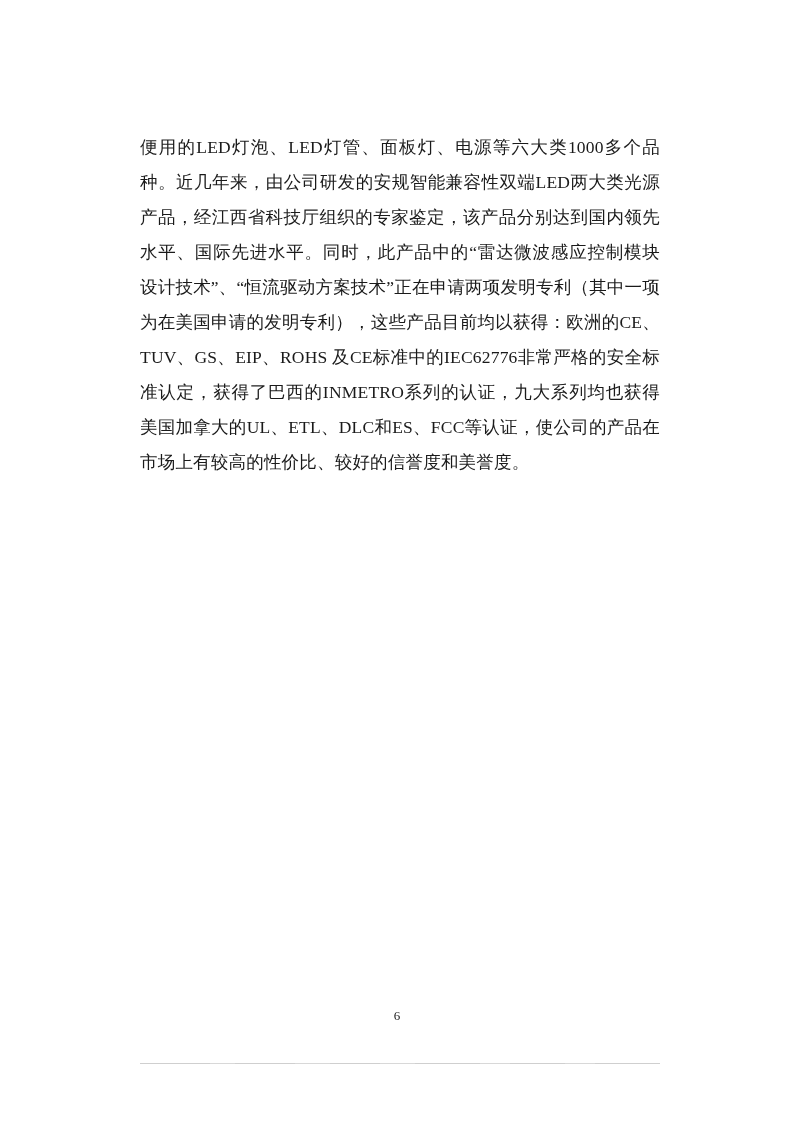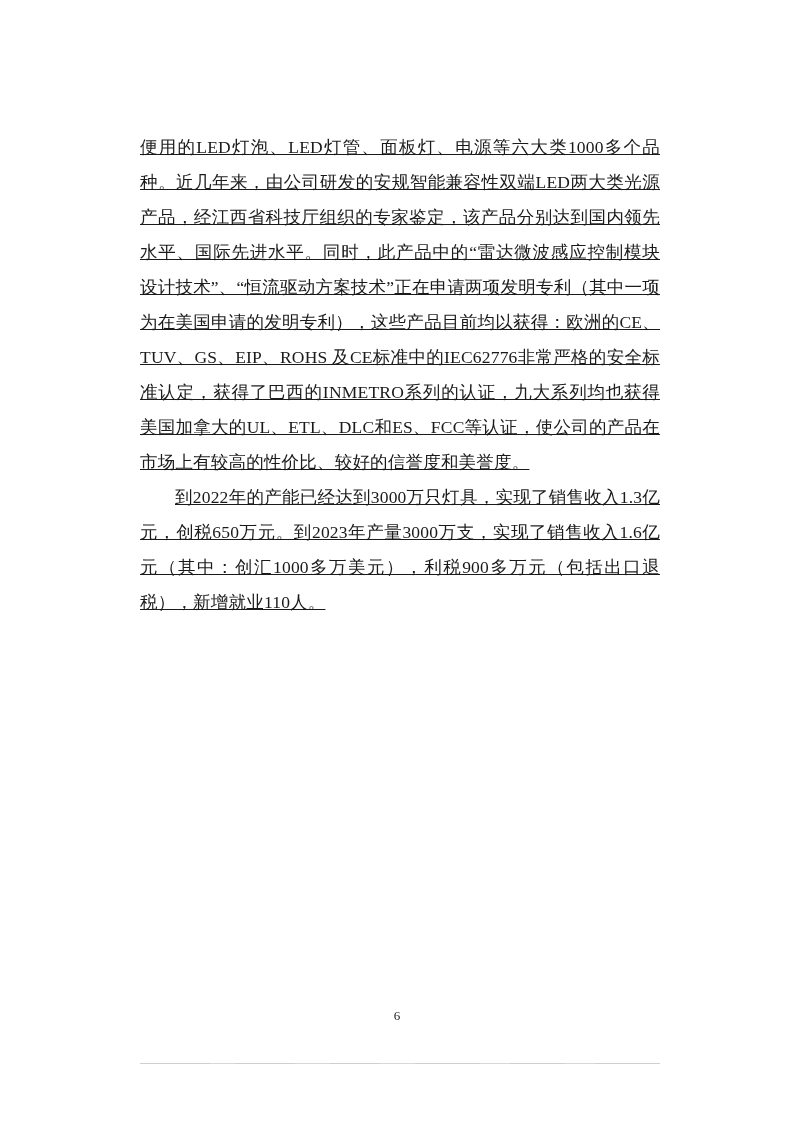--- a/index.html
+++ b/index.html
@@ -23,21 +23,20 @@
   }
   .para {
     font-family: "Liberation Serif", "DejaVu Serif", serif;
     font-size: 17.5px;
     line-height: 35px;
     color: #1a1a1a;
     text-align: justify;
     text-justify: inter-ideograph;
     margin: 0;
     letter-spacing: 0.2px;
-    text-decoration: underline;
   }
   .para.indent {
     text-indent: 2em;
   }
   .pagenum {
     position: absolute;
     left: 0;
     right: 0;
     top: 1008px;
     text-align: center;
@@ -60,21 +59,20 @@
     background: #cfcfcf;
   }
 </style>
 </head>
 <body>
 
 <div class="page">
 
   <div class="content">
     <p class="para">便用的LED灯泡、LED灯管、面板灯、电源等六大类1000多个品种。近几年来，由公司研发的安规智能兼容性双端LED两大类光源产品，经江西省科技厅组织的专家鉴定，该产品分别达到国内领先水平、国际先进水平。同时，此产品中的“雷达微波感应控制模块设计技术”、“恒流驱动方案技术”正在申请两项发明专利（其中一项为在美国申请的发明专利），这些产品目前均以获得：欧洲的CE、TUV、GS、EIP、ROHS 及CE标准中的IEC62776非常严格的安全标准认定，获得了巴西的INMETRO系列的认证，九大系列均也获得美国加拿大的UL、ETL、DLC和ES、FCC等认证，使公司的产品在市场上有较高的性价比、较好的信誉度和美誉度。</p>
-    <p class="para indent">到2022年的产能已经达到3000万只灯具，实现了销售收入1.3亿元，创税650万元。到2023年产量3000万支，实现了销售收入1.6亿元（其中：创汇1000多万美元），利税900多万元（包括出口退税），新增就业110人。</p>
   </div>
 
   <div class="pagenum">6</div>
 
   <div class="footer-rule">
     <div class="seg" style="left:0px;width:70px;"></div>
     <div class="seg" style="left:95px;width:60px;"></div>
     <div class="seg" style="left:190px;width:50px;"></div>
     <div class="seg" style="left:275px;width:65px;"></div>
     <div class="seg" style="left:370px;width:55px;"></div>

